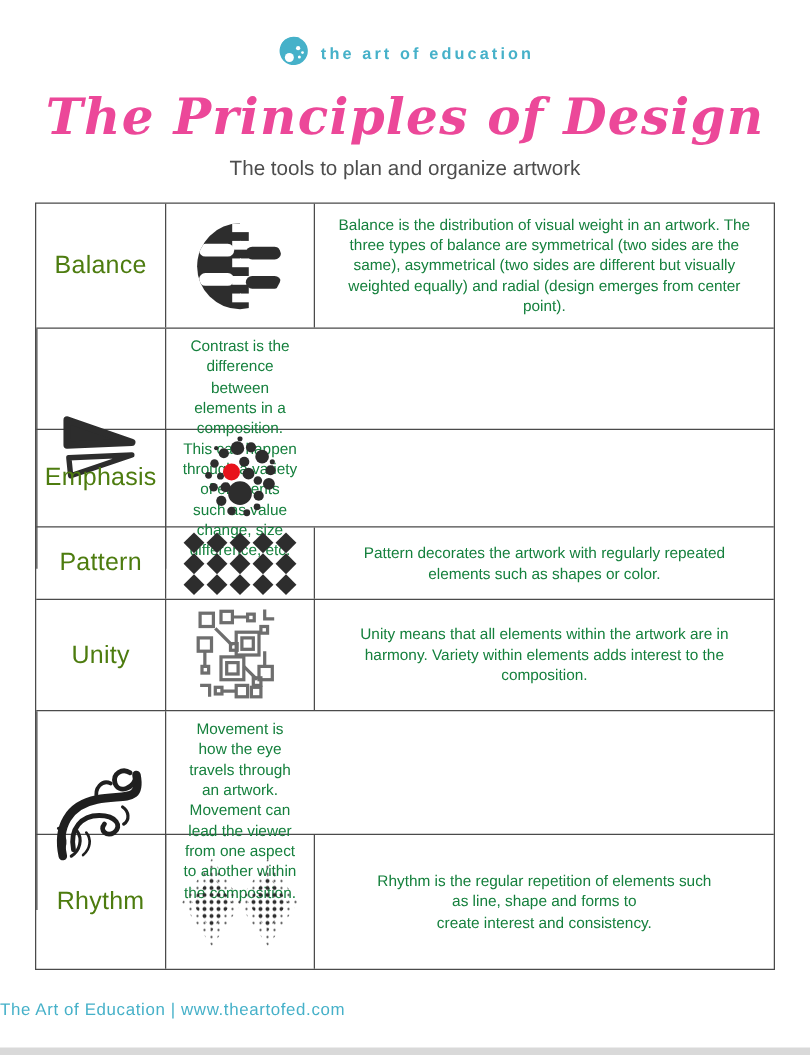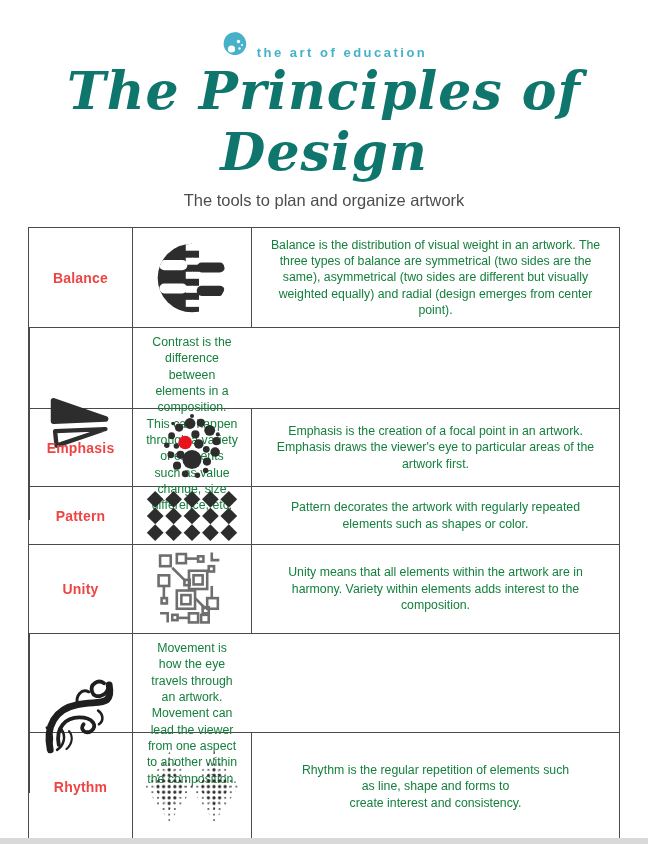--- a/index.html
+++ b/index.html
@@ -1,35 +1,35 @@
 <!DOCTYPE html>
 <html><head>
 <meta charset="utf-8">
 <style>
   html,body{margin:0;padding:0;background:#e9e9e9;}
   .page{
     width:648px;height:844px;margin:0 auto;background:#ffffff;
     font-family:"Liberation Sans", sans-serif;position:relative;
     box-sizing:border-box;padding-top:24px;overflow:hidden;
   }
-  .logo-row{display:flex;align-items:flex-end;justify-content:center;gap:9px;height:36px;}
+  .logo-row{display:flex;align-items:center;justify-content:center;gap:9px;height:36px;}
   .logo-text{color:#46b1c9;font-size:13px;letter-spacing:2.5px;font-weight:bold;}
   .title{
     text-align:center;font-family:"DejaVu Serif", serif;font-style:italic;font-weight:bold;
-    font-size:52px;color:#0f766e;letter-spacing:1px;
+    font-size:40px;color:#ec4899;margin-top:10px;letter-spacing:1px;
   }
   .subtitle{text-align:center;font-size:16.5px;color:#4d4d4d;margin-top:9px;}
   .table{
     width:592px;margin:17px auto 0 auto;border:1.5px solid #4a4a4a;box-sizing:border-box;
   }
   .row{display:grid;grid-template-columns:103px 119px 1fr;border-top:1.5px solid #4a4a4a;}
   .row:first-child{border-top:none;}
   .cell{display:flex;align-items:center;justify-content:center;box-sizing:border-box;}
   .cell.icon-cell,.cell.desc-cell{border-left:1.5px solid #4a4a4a;}
-  .name-cell{font-weight:bold;font-size:14px;color:#ef4444;letter-spacing:.2px;}
+  .name-cell{font-weight:normal;font-size:20px;color:#4d7c0f;letter-spacing:.2px;}
   .desc-cell{
     font-size:12.3px;color:#15803d;line-height:1.33;text-align:center;
     padding:6px 13px;white-space:pre-line;
   }
   .footer{
     text-align:left;color:#46b1c9;font-size:13.5px;margin-top:24px;letter-spacing:.5px;
   }
   .bottom-strip{position:absolute;left:0;bottom:0;width:100%;height:6px;background:#d9d9d9;}
   svg{display:block;}
 </style>
@@ -125,21 +125,20 @@
             <circle cx="40" cy="88" r="5"></circle>
             <circle cx="58" cy="90" r="4"></circle>
             <circle cx="70" cy="83" r="4"></circle>
             <circle cx="22" cy="14" r="2.5"></circle>
             <circle cx="88" cy="30" r="3"></circle>
             <circle cx="50" cy="3" r="3"></circle>
           </g>
           <circle cx="40" cy="42" r="10" fill="#e8131c"></circle>
         </svg>
       </div>
-      <div class="cell desc-cell">Emphasis is the creation of a focal point in an artwork. Emphasis draws the viewer's eye to particular areas of the artwork first.</div>
     </div>
 
     <div class="row" style="height:57px;">
       <div class="cell name-cell">Pattern</div>
       <div class="cell icon-cell">
         <svg width="92" height="52" viewBox="0 0 110 62">
           <g fill="#2d2d2d">
             <path d="M11,1 l10,10 l-10,10 l-10,-10 Z"></path>
             <path d="M33,1 l10,10 l-10,10 l-10,-10 Z"></path>
             <path d="M55,1 l10,10 l-10,10 l-10,-10 Z"></path>

